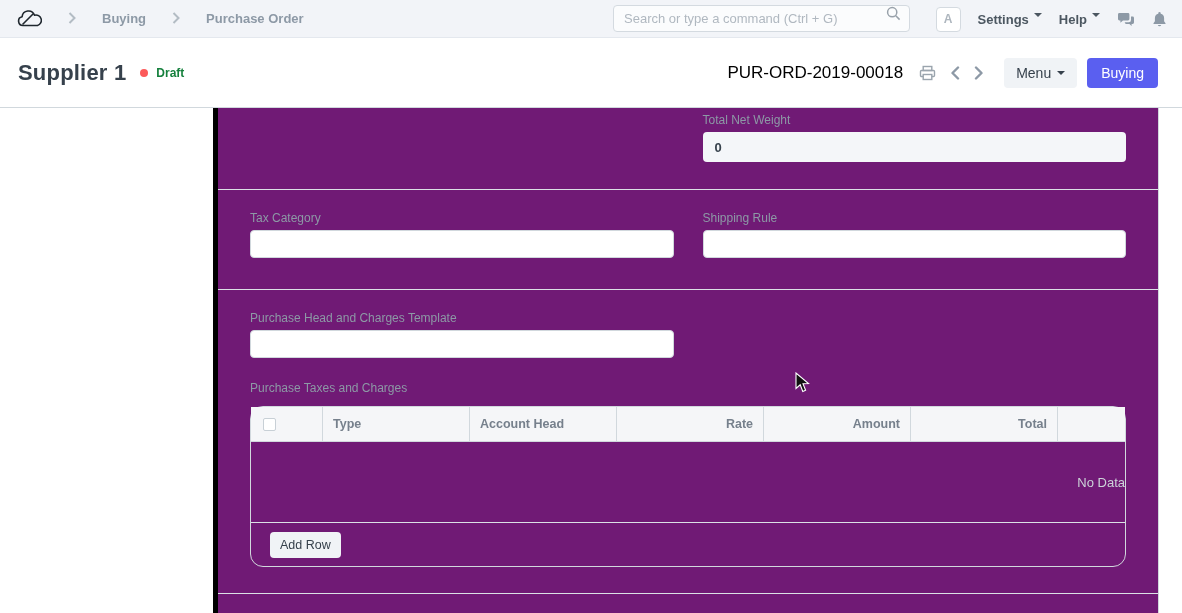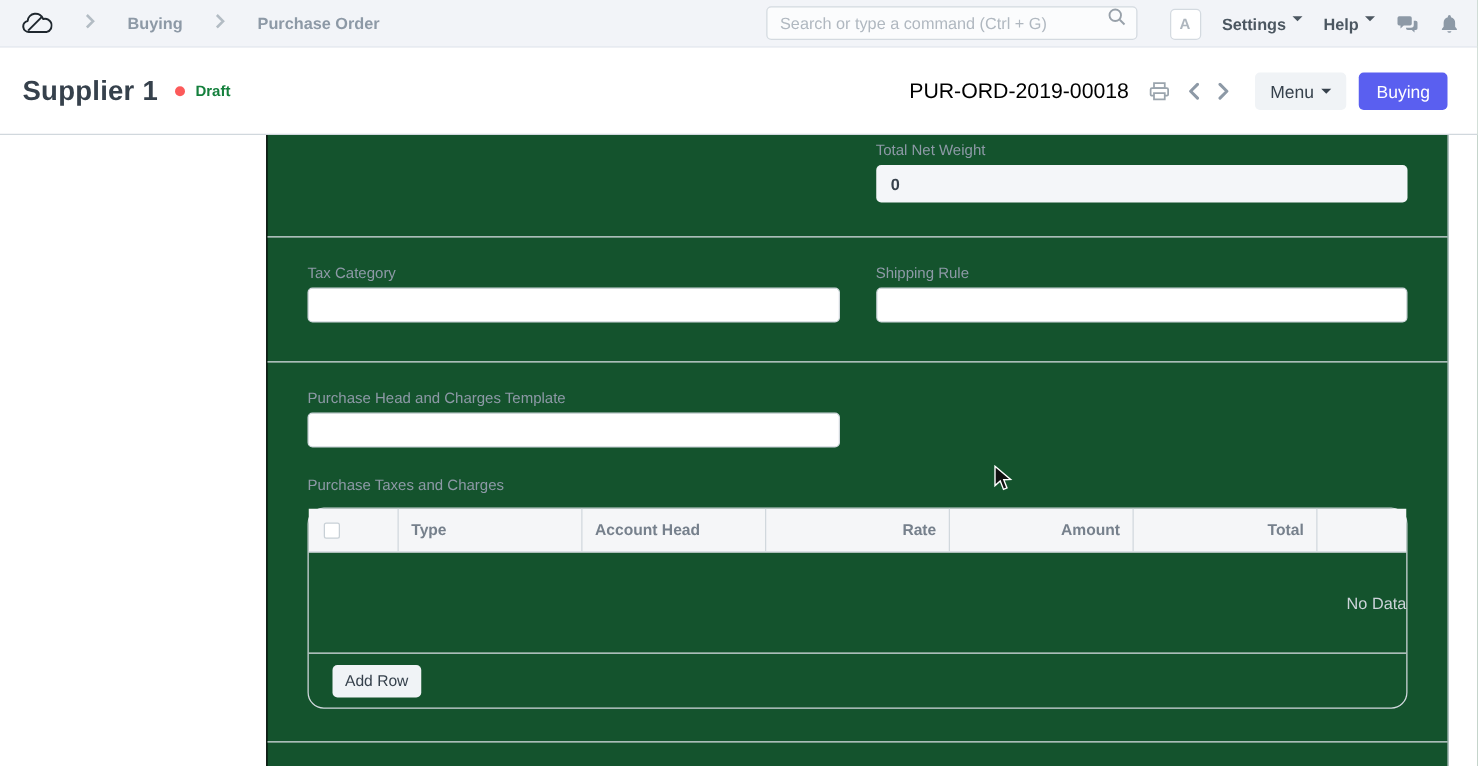--- a/index.html
+++ b/index.html
@@ -41,21 +41,21 @@
   .icon-btn { display:flex; align-items:center; cursor:pointer; padding:2px; }
   .btn { border:0; border-radius:4px; font-family:inherit; font-size:14px; cursor:pointer;
     display:inline-flex; align-items:center; gap:6px; }
   .btn-default { background:#f0f3f6; color:#36414c; padding:7px 12px; font-weight:400; margin-left:8px;}
   .btn-default .caret { border-top-color:#36414c; }
   .btn-primary { color:#fff; padding:7px 14px; font-weight:400; }
 
   
   .main { position:relative; height:505px; }
   .form-card { margin-left:213px; width:946px; height:100%;
-    border-left:1px solid #000000; border-right:1px solid #d1d8dd; background:#14532d; }
+    border-left:5px solid #000000; border-right:1px solid #d1d8dd; background:#701a75; }
   .section { padding:0 32px; border-bottom:1px solid #dbe1e6; }
   .cols { display:flex; gap:29px; }
   .col { flex:1 1 0; min-width:0; }
   .sec-1 { height:82px; padding-top:4px; }
   .sec-2 { height:100px; padding-top:20px; }
   .sec-3 { height:304px; padding-top:20px; }
   .field-label { font-size:12px; color:#8d99a6; line-height:16px; margin-bottom:4px; display:block; }
   .ctl-input { width:100%; height:28px; border:1px solid #d1d8dd; border-radius:4px; background:#fff;
     font-family:inherit; font-size:13px; color:#36414c; padding:0 10px; outline:none; }
   .readonly-box { height:30px; background:#f4f6f9; border-radius:4px; display:flex; align-items:center;

